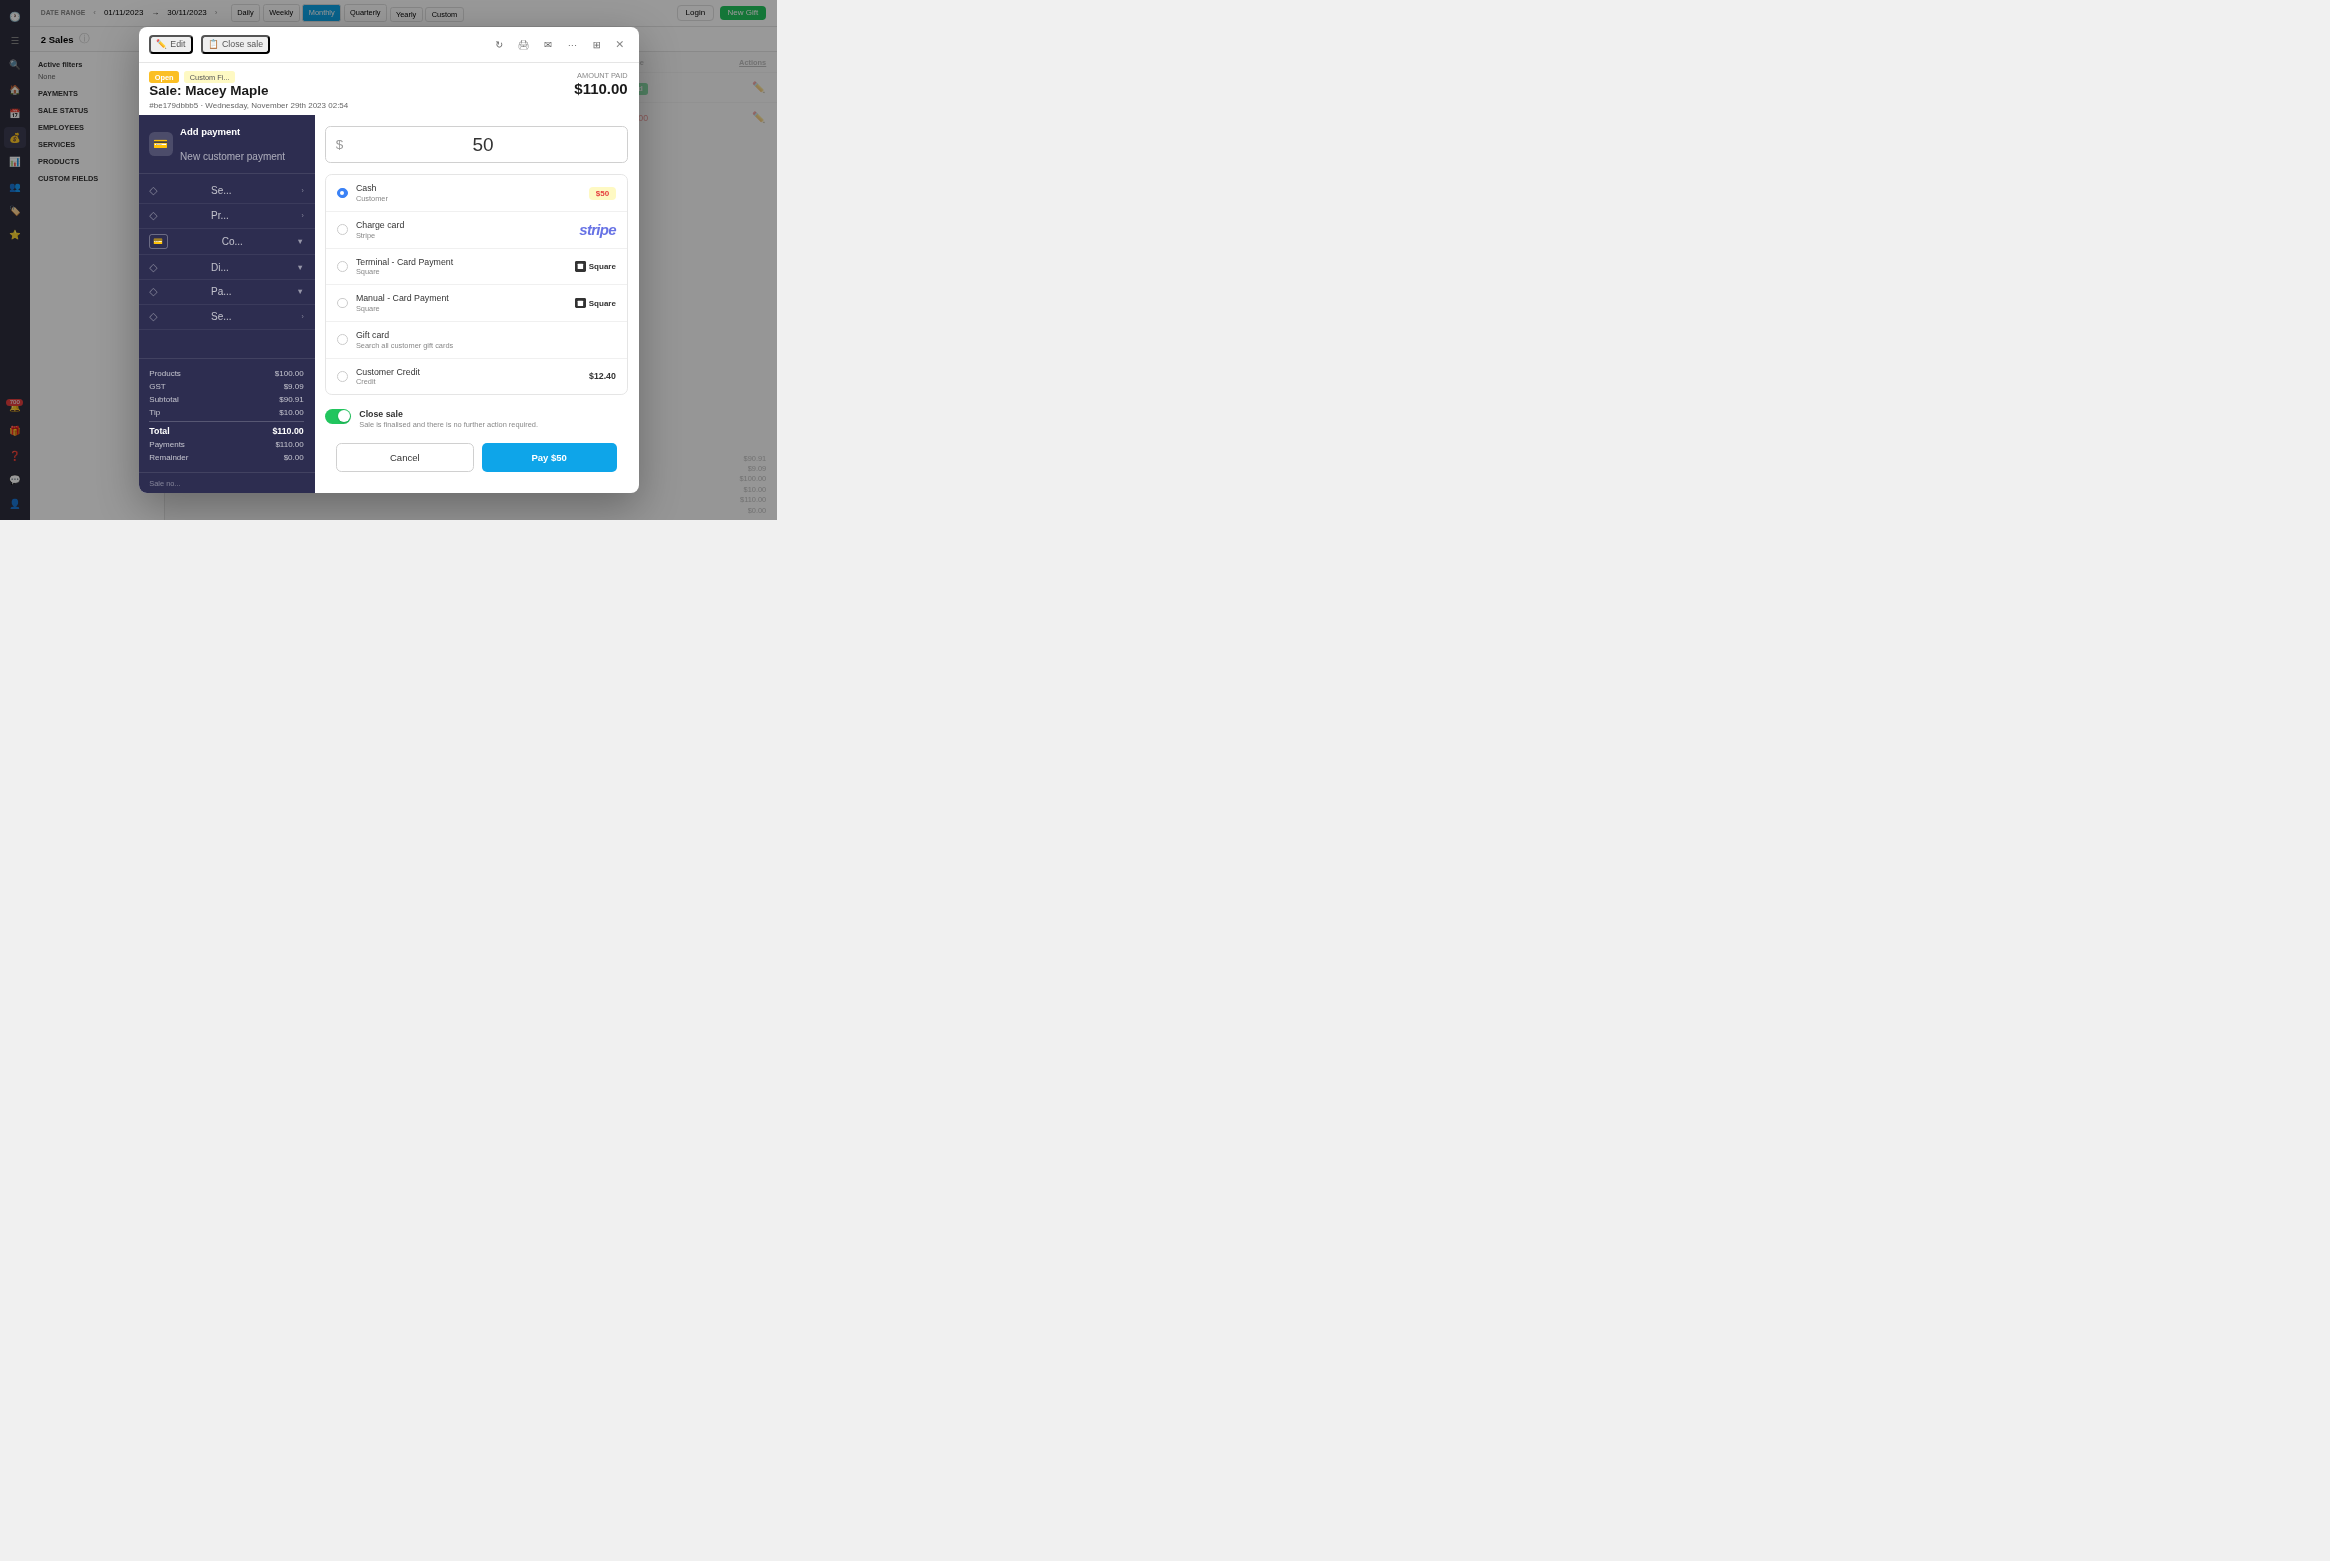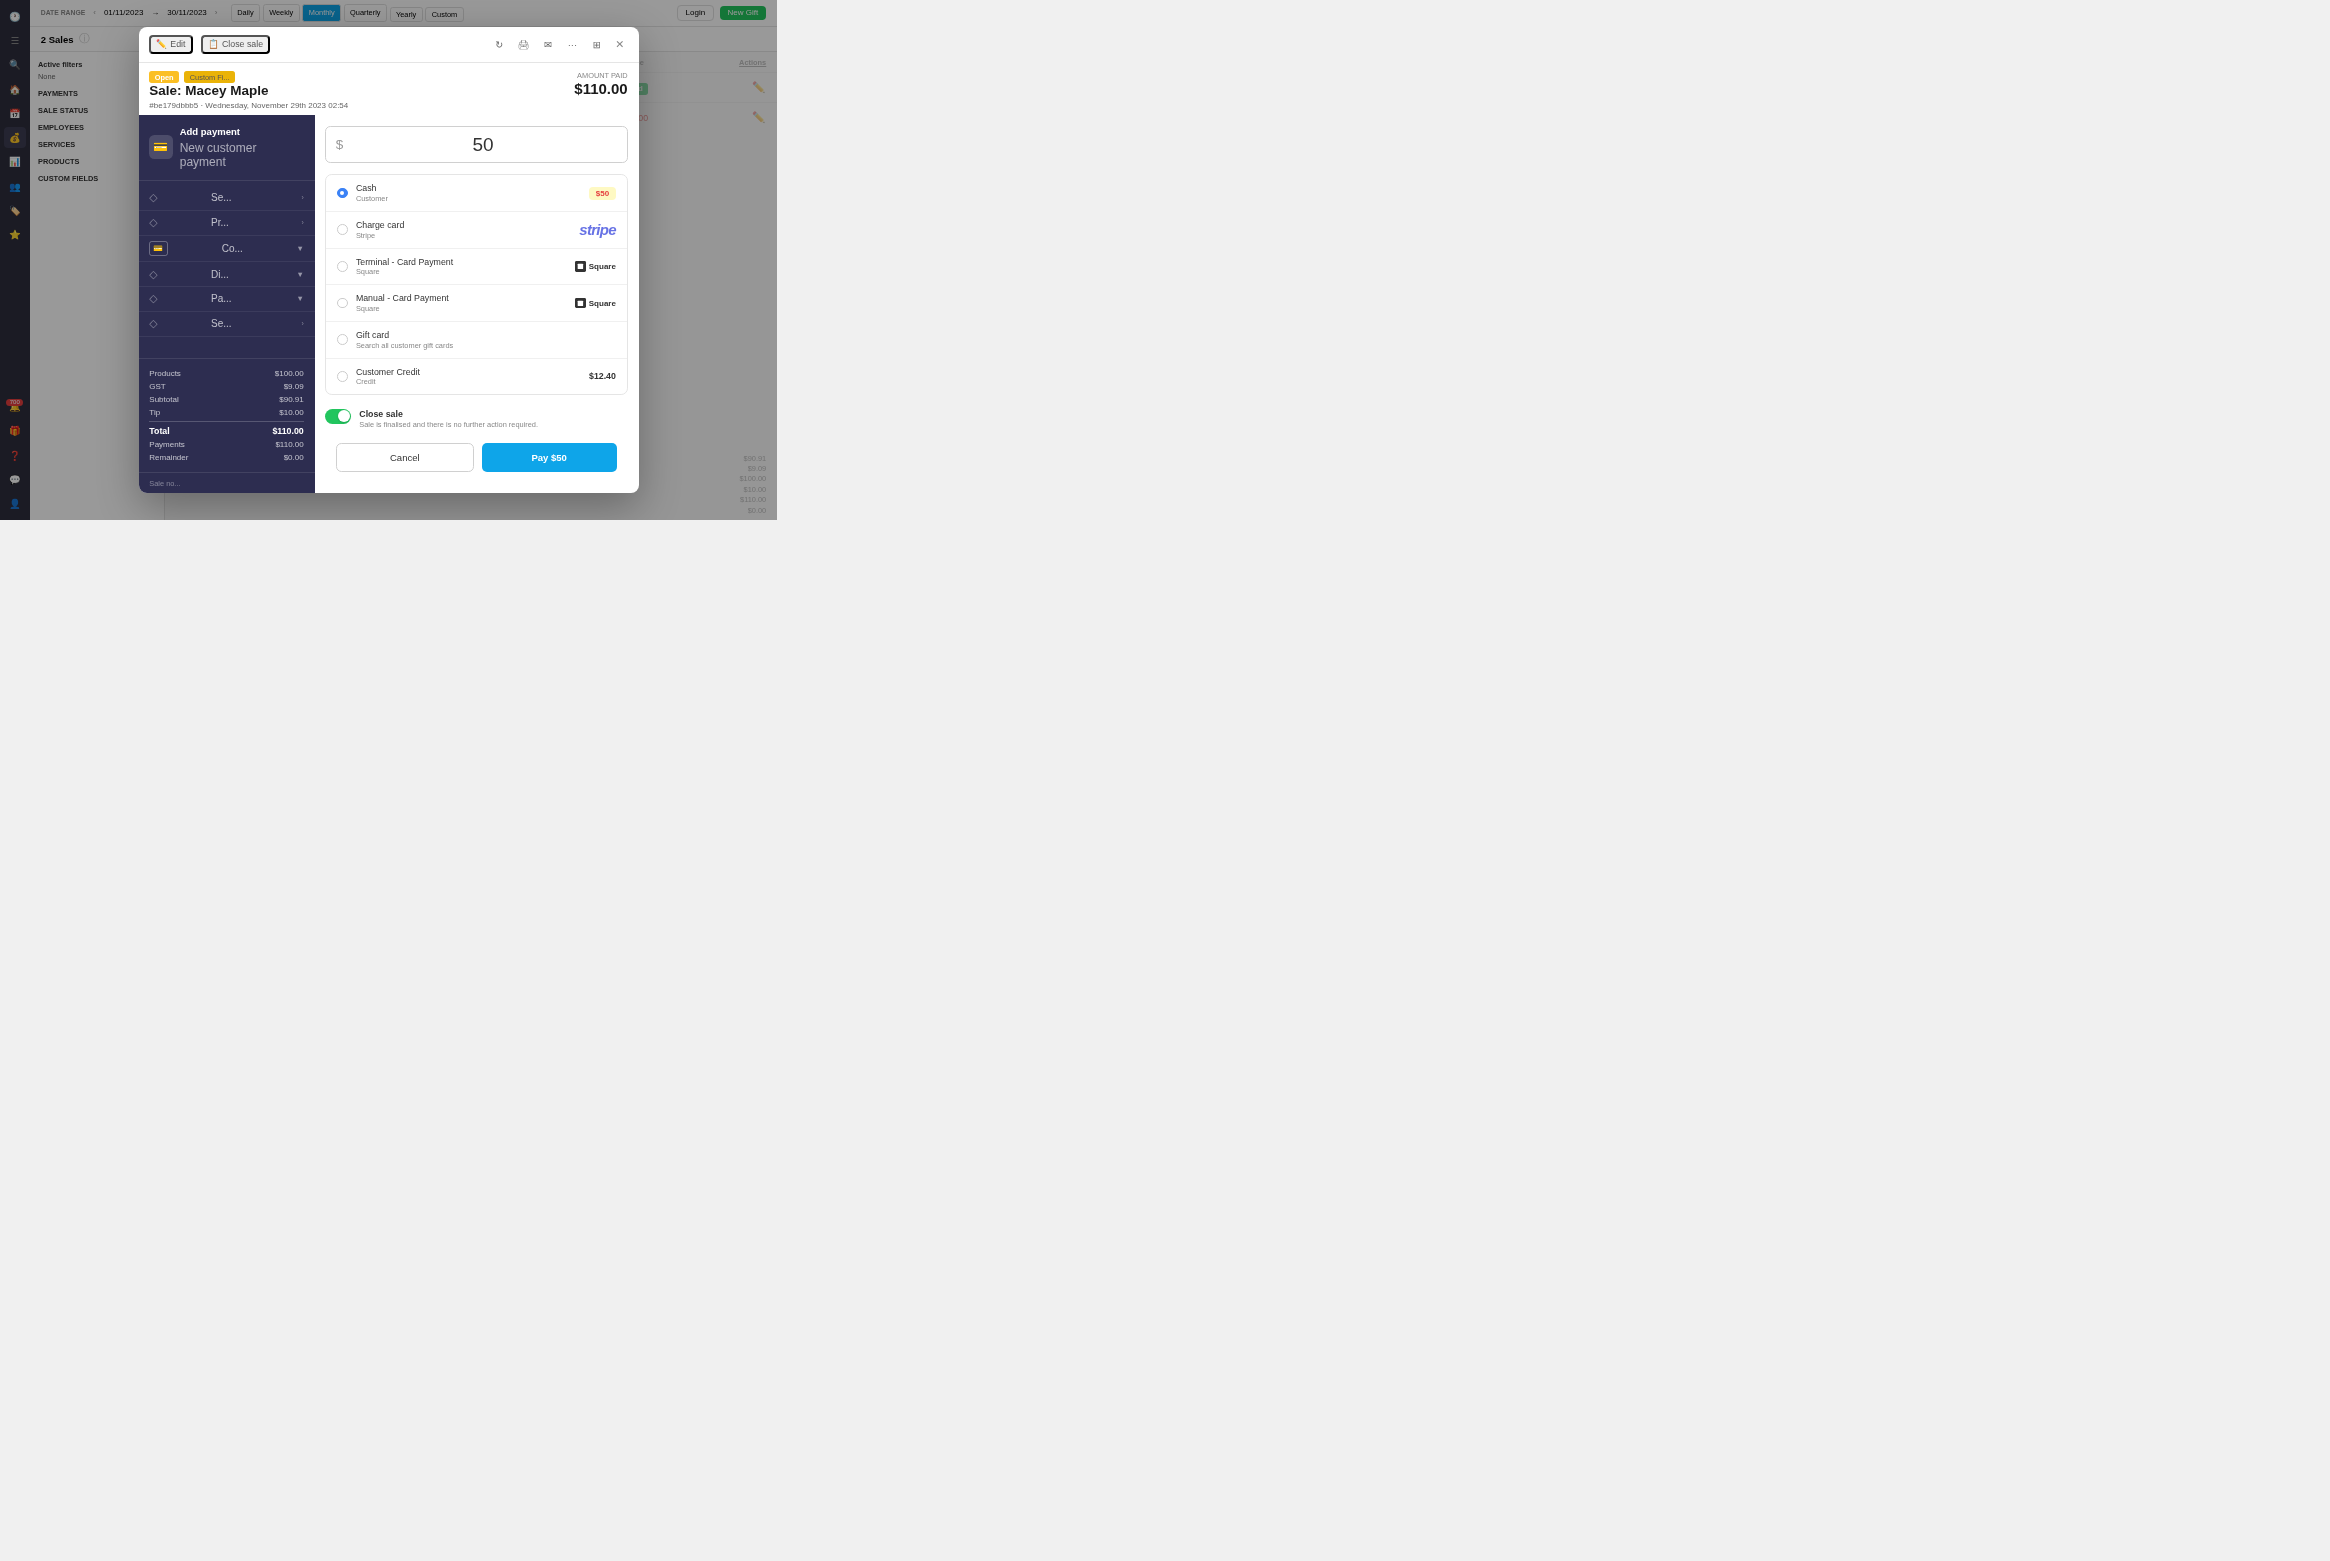--- a/index.html
+++ b/index.html
@@ -215,23 +215,23 @@
       justify-content: center;
       font-size: 12px;
     }
 
     .add-payment-title {
       font-weight: 600;
       font-size: 9.5px;
     }
 
     .add-payment-sub {
-      font-size: 12px;
+      font-size: 10px;
       color: rgba(255,255,255,0.6);
-      margin-top: 4px;
+      margin-top: 14px;
     }
 
     .sale-items-list {
       flex: 1;
       overflow-y: auto;
       padding: 5.4px 0;
     }
 
     .sale-item-row {
       padding: 5.4px 10.8px;
@@ -705,21 +705,21 @@
         <div class="header-icon-btn">···</div>
         <div class="header-icon-btn">⊞</div>
         <div class="close-btn">✕</div>
       </div>
     </div>
 
     <div class="sale-modal-title-area">
       <div>
         <div style="display:flex; align-items:center; gap:5.4px;">
           <span class="status-open">Open</span>
-          <span style="background:#eab308; color:#555; padding:1.4px 5.4px; border-radius:2.7px; font-size:7.4px;">Custom Fi...</span>
+          <span style="background:#fef9c3; color:#555; padding:1.4px 5.4px; border-radius:2.7px; font-size:7.4px;">Custom Fi...</span>
         </div>
         <div class="sale-title">Sale: Macey Maple</div>
         <div class="sale-subtitle">#be179dbbb5 · Wednesday, November 29th 2023 02:54</div>
       </div>
       <div>
         <div class="amount-paid-label">AMOUNT PAID</div>
         <div class="amount-paid-value">$110.00</div>
       </div>
     </div>
 

